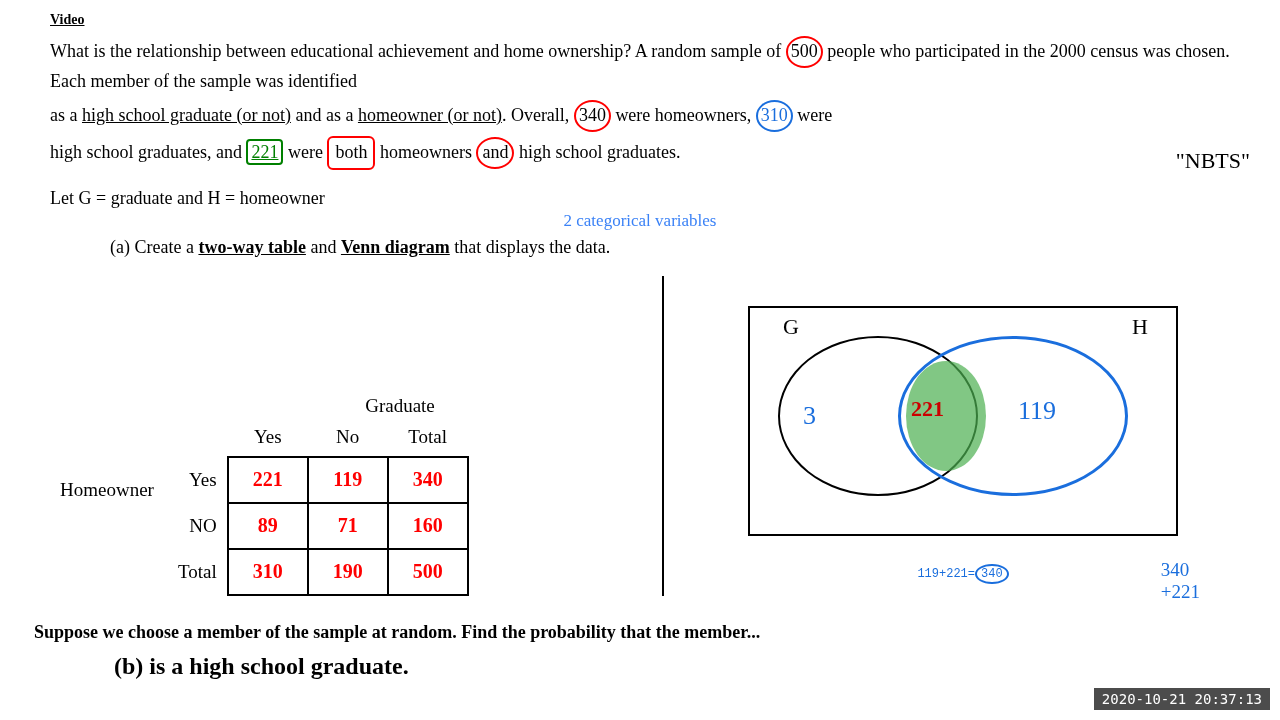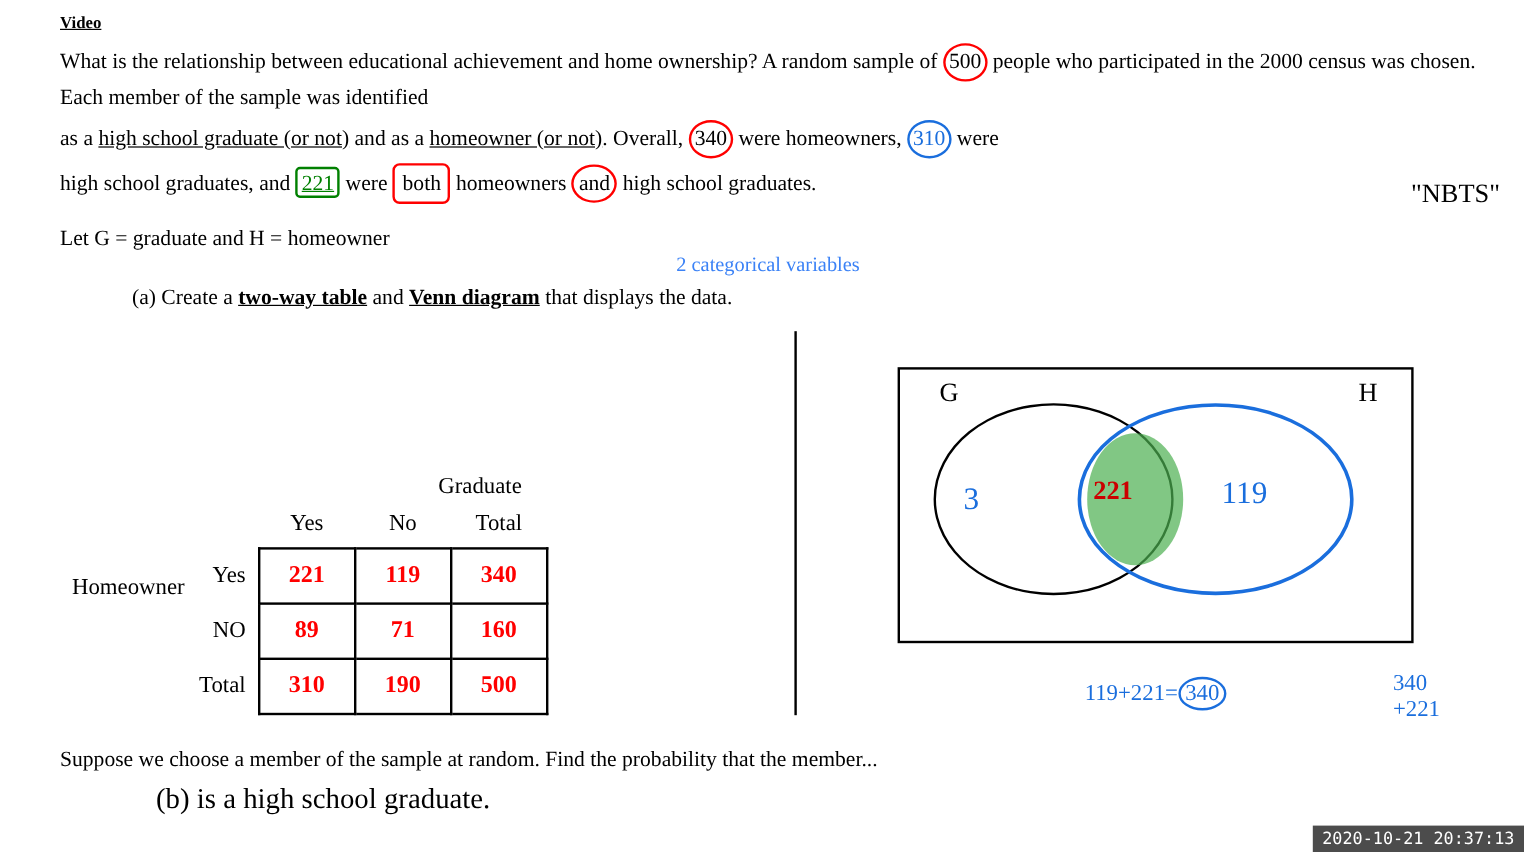--- a/index.html
+++ b/index.html
@@ -98,21 +98,21 @@
       flex-direction: row;
       align-items: flex-start;
       margin-left: 10px;
     }
 
     .homeowner-label {
       font-family: 'Segoe Script', 'Comic Sans MS', cursive;
       font-size: 19px;
       writing-mode: horizontal-tb;
       margin-top: 60px;
-      margin-right: 8px;
+      margin-right: 20px;
       white-space: nowrap;
     }
 
     .yes-no-labels {
       display: flex;
       flex-direction: column;
       margin-right: 4px;
     }
 
     .yn-header {
@@ -271,22 +271,22 @@
 
     .venn-num-119 {
       position: absolute;
       top: 90px;
       left: 270px;
       font-size: 26px;
       color: #1a6edd;
     }
 
     .venn-equation {
-      font-family: Liberation Serif, serif;
-      font-size: 19px;
+      font-family: Liberation Mono, monospace;
+      font-size: 12px;
       color: #1a6edd;
       text-align: center;
       margin-top: 8px;
       position: relative;
     }
 
     .venn-eq-circled {
       display: inline-block;
       border: 2.5px solid #1a6edd;
       border-radius: 50%;
@@ -308,21 +308,22 @@
       top: 148px;
       right: 30px;
       font-family: 'Segoe Script', 'Comic Sans MS', cursive;
       font-size: 22px;
       color: #000;
     }
 
     
     .bottom-section {
       margin-top: 16px;
-      padding: 0 50px;
+      padding: 0 34px;
+      font-weight: bold;
     }
 
     .suppose-text {
       font-size: 18px;
       margin-bottom: 10px;
     }
 
     .question-b {
       font-size: 24px;
       margin-left: 80px;

